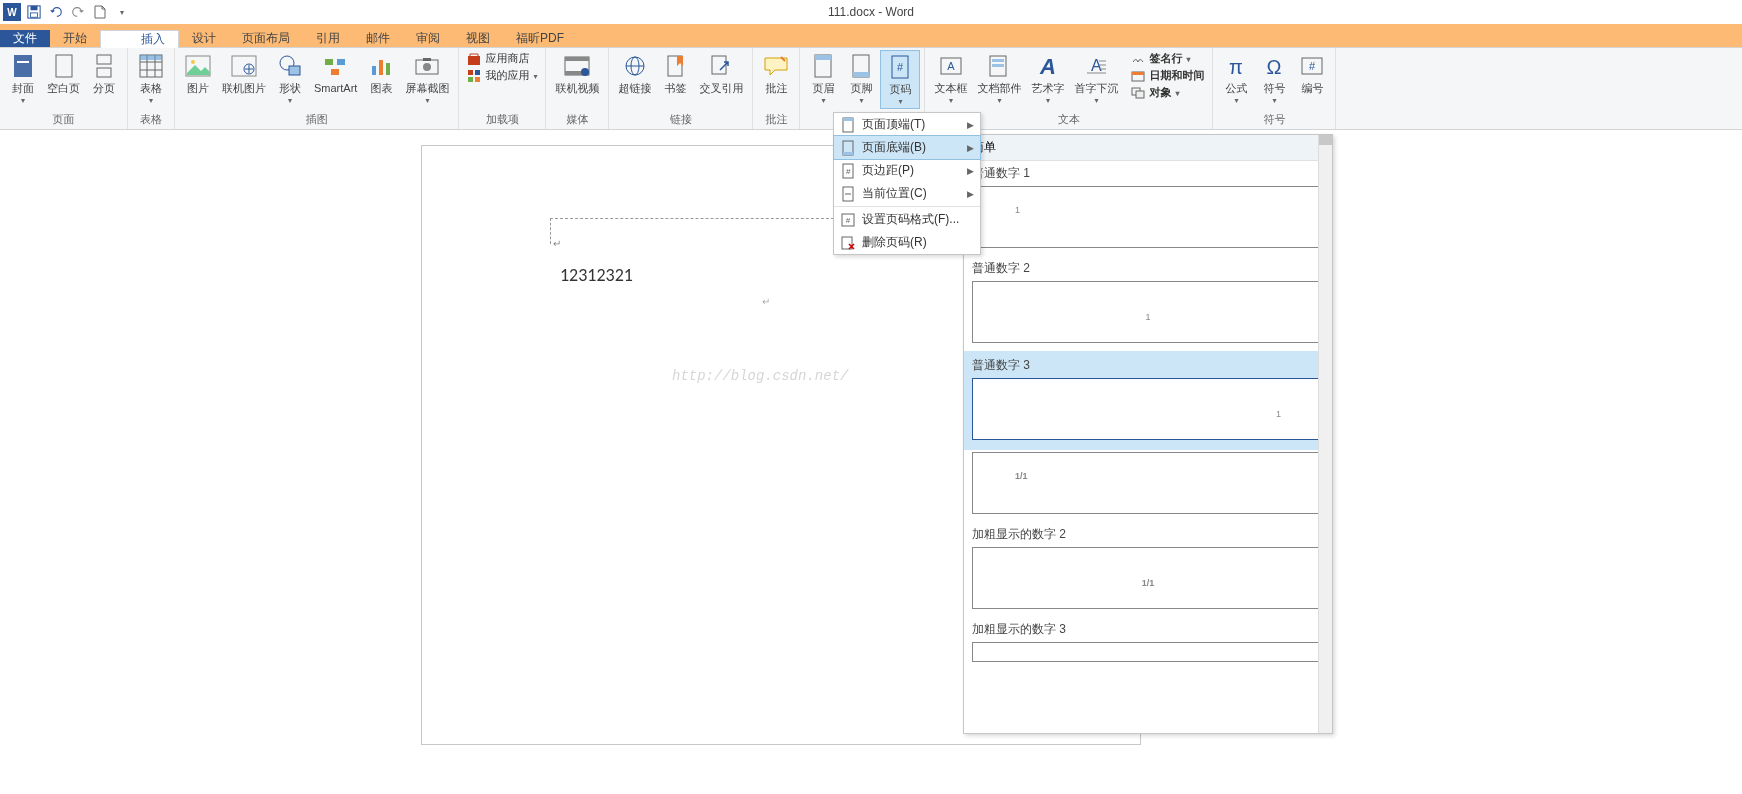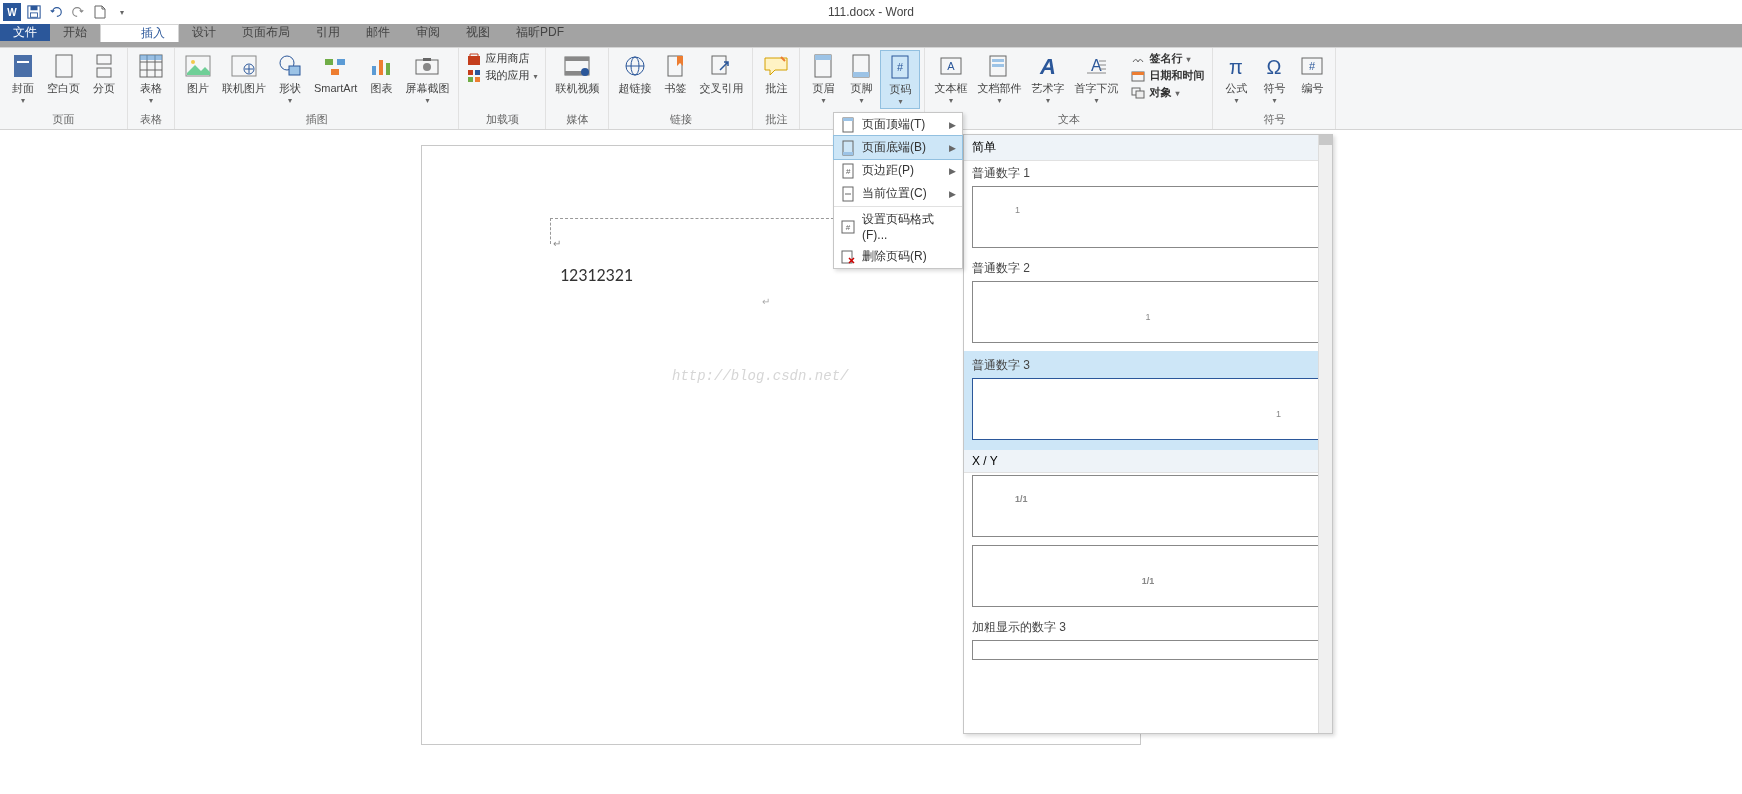--- a/index.html
+++ b/index.html
@@ -6,21 +6,21 @@
 body { background: #fff; font-size: 12px; color: #333; width: 1742px; height: 794px; overflow: hidden; position: relative; }
 
 
 .title-bar { height: 24px; background: #fff; display: flex; align-items: center; position: relative; }
 .qat { display: flex; align-items: center; gap: 2px; padding-left: 2px; }
 .qat-icon { width: 20px; height: 20px; display: flex; align-items: center; justify-content: center; font-size: 13px; color: #2b579a; }
 .word-logo { background: #2b579a; color: #fff; font-size: 10px; font-weight: bold; width: 18px; height: 18px; display: flex; align-items: center; justify-content: center; }
 .title-text { position: absolute; left: 50%; transform: translateX(-50%); font-size: 12px; color: #444; }
 
 
-.ribbon-tabs { height: 24px; display: flex; align-items: flex-start; background: #a3a3a3; border-bottom: 1px solid #d4d4d4; }
+.ribbon-tabs { height: 24px; display: flex; align-items: flex-end; background: #fdba74; border-bottom: 1px solid #d4d4d4; }
 .ribbon-tab { padding: 0 13px; display: flex; align-items: center; font-size: 12px; cursor: pointer; color: #444; }
 .ribbon-tab.file { background: #2b579a; color: #fff; }
 .ribbon-tab.active { background: #fff; color: #2b579a; border-top: 1px solid #d4d4d4; border-left: 1px solid #d4d4d4; border-right: 1px solid #d4d4d4; margin-bottom: -1px; position: relative; z-index: 1; padding-left: 40px; }
 
 
 .ribbon { height: 82px; background: #f5f6f7; border-bottom: 1px solid #d4d4d4; display: flex; }
 .ribbon-group { display: flex; flex-direction: column; border-right: 1px solid #e1e1e1; padding: 2px 4px 0 4px; height: 100%; }
 .ribbon-group-body { display: flex; flex: 1; align-items: flex-start; }
 .ribbon-group-label { font-size: 11px; color: #666; text-align: center; padding: 1px 0 2px 0; }
 .ribbon-btn { display: flex; flex-direction: column; align-items: center; padding: 2px 5px; cursor: pointer; min-width: 28px; }
@@ -35,21 +35,21 @@
 
 .doc-area { position: absolute; top: 130px; left: 0; right: 0; bottom: 0; background: #fff; }
 .page { position: absolute; left: 421px; top: 15px; width: 720px; border: 1px solid #c8c8c8; background: #fff; height: 600px; }
 .footer-box { position: absolute; left: 128px; right: 0; top: 72px; border-top: 1px dashed #999; border-left: 1px dashed #999; height: 26px; display: flex; align-items: center; justify-content: flex-end; padding-right: 8px; font-size: 11px; color: #888; font-family: "Calibri", sans-serif; }
 .doc-cursor { position: absolute; left: 131px; top: 92px; font-size: 10px; color: #888; }
 .doc-text { position: absolute; left: 138px; top: 118px; font-size: 18px; color: #333; font-family: "Calibri", sans-serif; }
 .doc-para { position: absolute; left: 340px; top: 150px; font-size: 10px; color: #aaa; }
 .watermark { position: absolute; left: 250px; top: 222px; font-size: 14px; color: #d6d6d6; font-family: "Courier New", monospace; font-style: italic; }
 
 
-.dropdown-menu { position: absolute; top: 112px; left: 833px; width: 130px; background: #fff; border: 1px solid #c6c6c6; box-shadow: 2px 2px 4px rgba(0,0,0,0.15); z-index: 10; }
+.dropdown-menu { position: absolute; top: 112px; left: 833px; width: 148px; background: #fff; border: 1px solid #c6c6c6; box-shadow: 2px 2px 4px rgba(0,0,0,0.15); z-index: 10; }
 .menu-item { display: flex; align-items: center; padding: 3px 6px; font-size: 12px; cursor: pointer; gap: 6px; }
 .menu-item.highlighted { background: #cde6f7; border: 1px solid #92c0e0; margin: -1px; }
 .menu-item-icon { width: 16px; height: 16px; display: flex; align-items: center; justify-content: center; font-size: 12px; color: #555; }
 .menu-item-label { flex: 1; }
 .menu-item-arrow { font-size: 9px; color: #666; }
 .menu-sep { border-top: 1px solid #e1e1e1; margin: 1px 0; }
 
 
 .gallery { position: absolute; top: 134px; left: 963px; width: 370px; background: #fff; border: 1px solid #c6c6c6; box-shadow: 2px 2px 4px rgba(0,0,0,0.15); z-index: 9; height: 600px; overflow: hidden; }
 .gallery-scroll { position: absolute; right: 0; top: 0; bottom: 0; width: 14px; background: #f0f0f0; border-left: 1px solid #ddd; }
@@ -562,29 +562,29 @@
     </div>
   </div>
 
   <div class="gallery-item selected">
     <div class="gallery-item-label">普通数字 3</div>
     <div class="gallery-preview">
       <span class="preview-num right">1</span>
     </div>
   </div>
 
-  <div class="gallery-header">X / Y</div>
 
   <div class="gallery-item">
     <div class="gallery-preview">
       <span class="preview-num left" style="font-weight:bold;">1/1</span>
     </div>
   </div>
 
   <div class="gallery-item">
+    <div class="gallery-item-label">加粗显示的数字 2</div>
     <div class="gallery-preview">
       <span class="preview-num center" style="font-weight:bold;">1/1</span>
     </div>
   </div>
 
   <div class="gallery-item">
     <div class="gallery-item-label">加粗显示的数字 3</div>
     <div class="gallery-preview" style="height:20px;"></div>
   </div>
 

